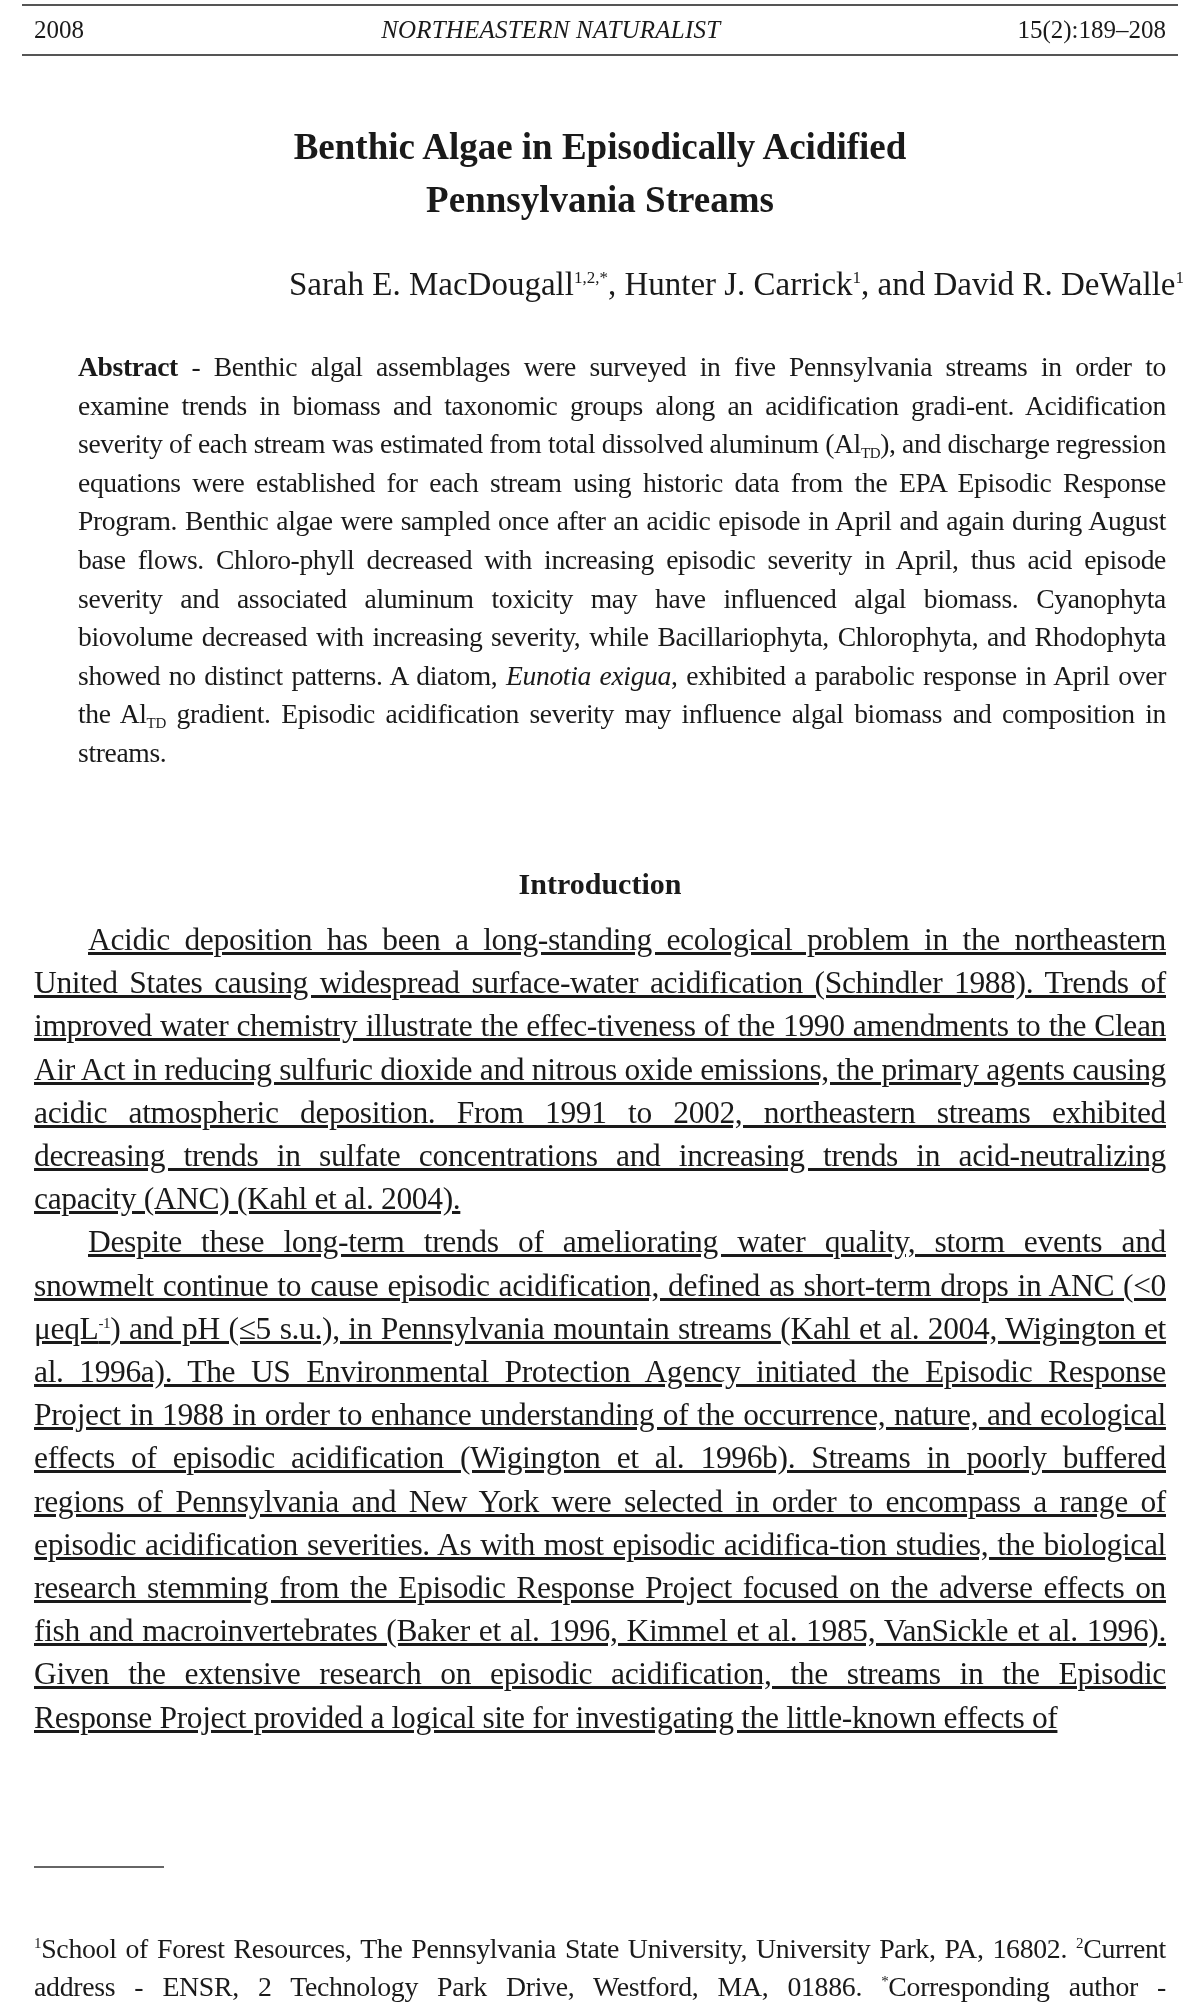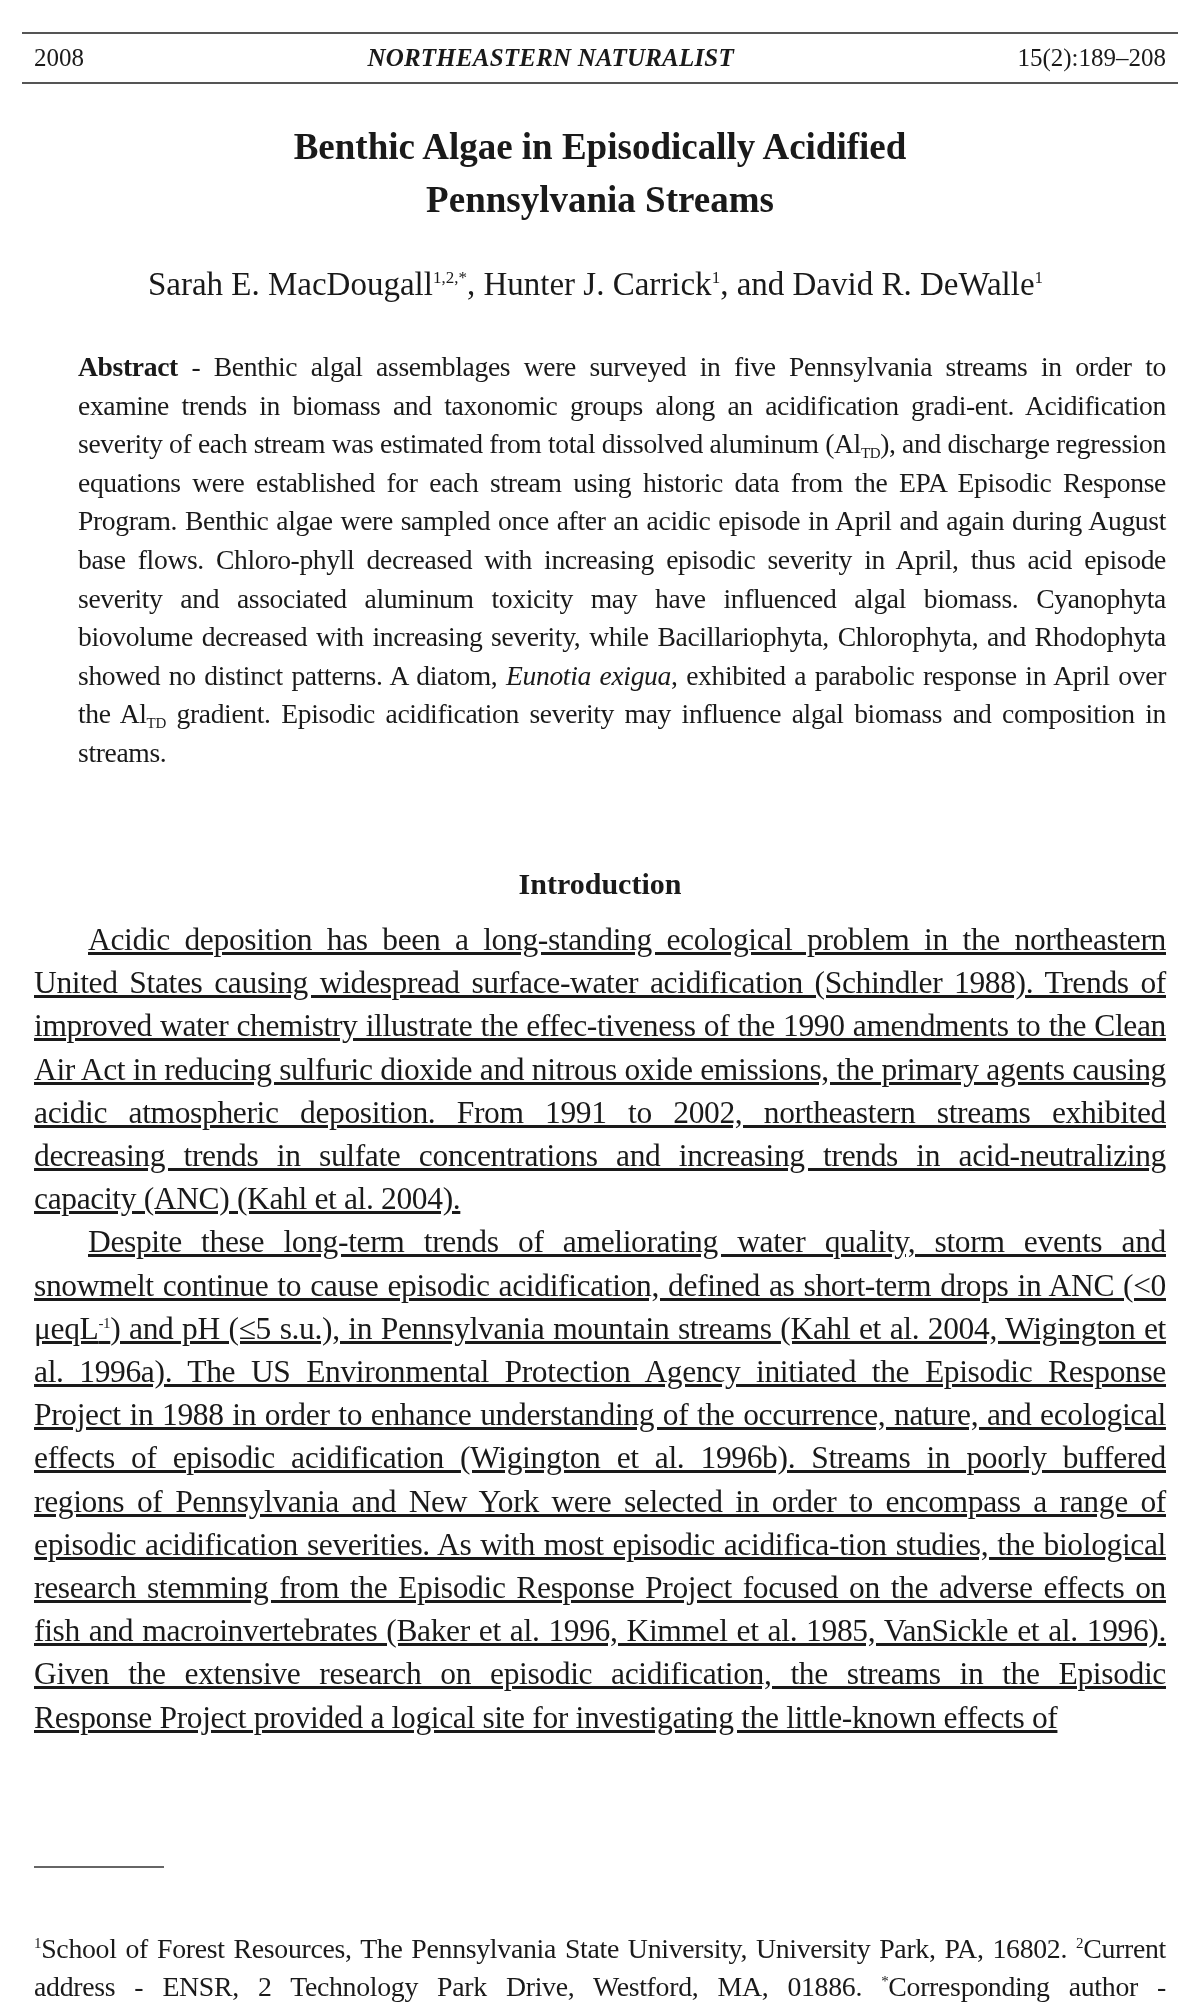--- a/index.html
+++ b/index.html
@@ -4,29 +4,29 @@
 <style>
   html, body { margin: 0; padding: 0; background: #ffffff; }
   body {
     width: 1200px; height: 2008px; position: relative; overflow: hidden;
     font-family: "Liberation Serif", "DejaVu Serif", serif; color: #1a1a1a;
   }
   .running-head {
     position: absolute; left: 22px; right: 22px; top: 4px; height: 52px;
     border-top: 2px solid #555; border-bottom: 2px solid #555;
     display: flex; align-items: center; justify-content: space-between;
-    font-size: 25px; padding: 0 12px; box-sizing: border-box; margin-top: 28px;
+    font-size: 25px; padding: 0 12px; box-sizing: border-box;
   }
-  .running-head .journal { font-style: italic; letter-spacing: 0.2px; font-weight: bold; }
+  .running-head .journal { font-style: italic; letter-spacing: 0.2px; }
   .title {
     position: absolute; left: 0; right: 0; top: 120px; text-align: center;
     font-weight: bold; font-size: 37px; line-height: 53px;
   }
   .authors {
-    position: absolute; left: 0; right: 9px; top: 262px; text-align: center;
+    position: absolute; left: 0; right: 16px; top: 262px; text-align: right;
     font-size: 33px; line-height: 44px;
   }
   .authors sup { font-size: 17px; vertical-align: super; line-height: 0; }
   .abstract {
     position: absolute; left: 34px; right: 34px; top: 348px;
     font-size: 27.6px; line-height: 38.6px; text-align: justify;
     letter-spacing: -0.35px;
     margin-left: 44px;
   }
   .abstract .lbl { font-weight: bold; }

